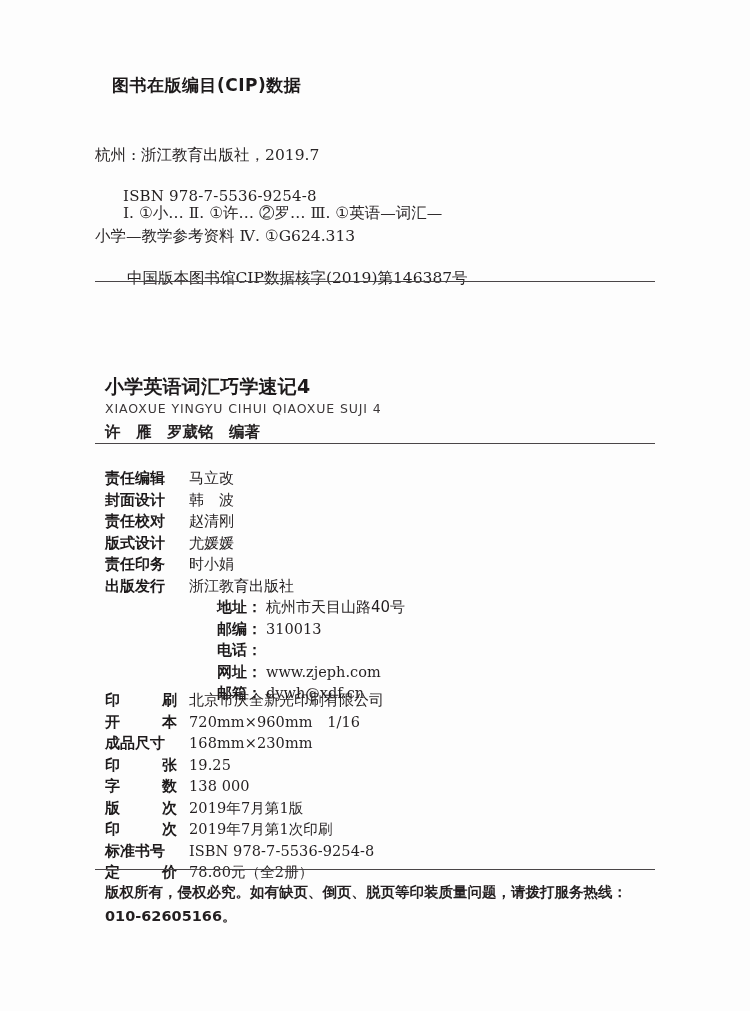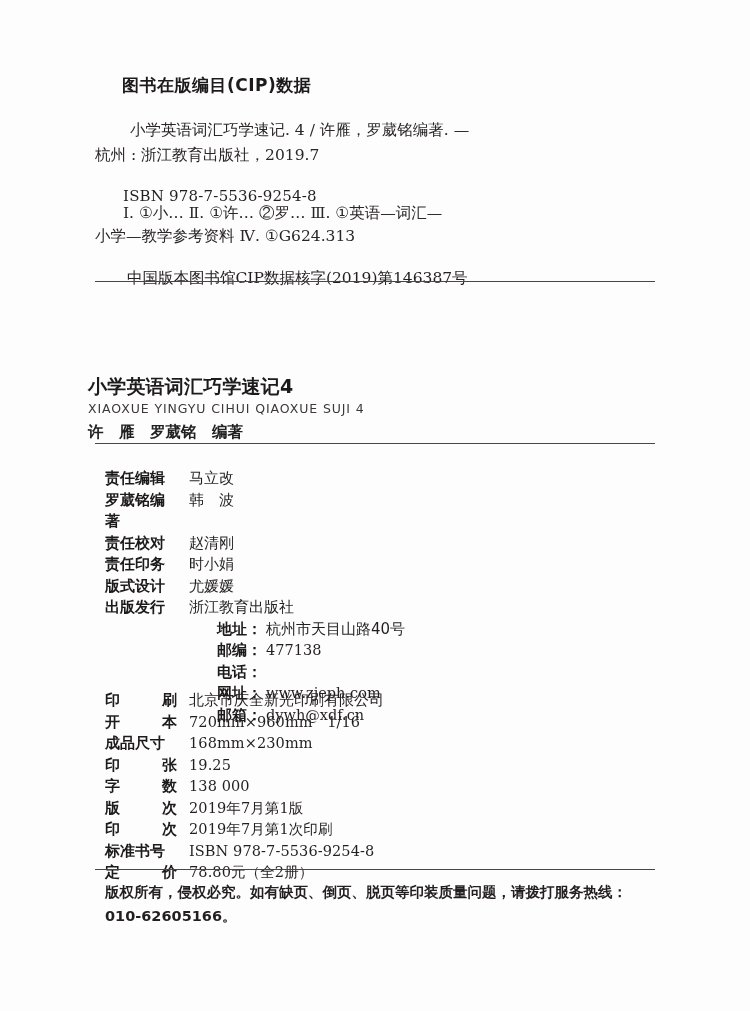--- a/index.html
+++ b/index.html
@@ -18,21 +18,21 @@
 
   .page {
     position: absolute;
     inset: 0;
     background: #fdfdfd;
   }
 
   
   .cip-block {
     position: absolute;
-    left: 102px;
+    left: 92px;
     top: 74px;
     width: 560px;
   }
   .cip-heading {
     font-family: "DejaVu Sans", "Liberation Sans", sans-serif;
     font-weight: bold;
     font-size: 17px;
     letter-spacing: 0.5px;
     color: #1d1a1b;
     margin: 0 0 22px 20px;
@@ -69,21 +69,21 @@
     height: 0;
     border-top: 1.6px solid #4a4648;
   }
   .rule.thin {
     border-top-width: 1.4px;
   }
 
   
   .title-block {
     position: absolute;
-    left: 88px;
+    left: 105px;
     top: 374px;
     width: 560px;
   }
   .book-title {
     font-family: "DejaVu Sans", "Liberation Sans", sans-serif;
     font-weight: bold;
     font-size: 19px;
     letter-spacing: 0.2px;
     color: #1d1a1b;
     margin: 0;
@@ -195,21 +195,20 @@
     white-space: pre-wrap;
   }
 </style>
 </head>
 <body>
 
 <div class="page">
 
   <div class="cip-block">
     <div class="cip-heading">图书在版编目(CIP)数据</div>
-    <div class="cip-para indent">小学英语词汇巧学速记. 4 / 许雁，罗葳铭编著. —</div>
   </div>
 
   <div style="position:absolute;left:95px;top:144px;width:560px;">
     <div class="cip-para">杭州 : 浙江教育出版社，2019.7</div>
     <div class="cip-isbn">ISBN 978-7-5536-9254-8</div>
   </div>
 
   <div style="position:absolute;left:95px;top:202px;width:560px;">
     <div class="cip-para indent">Ⅰ. ①小… Ⅱ. ①许… ②罗… Ⅲ. ①英语—词汇—</div>
     <div class="cip-para" style="margin-top:-18px;">小学—教学参考资料 Ⅳ. ①G624.313</div>
@@ -229,48 +228,48 @@
 
   <div class="rule thin" style="top:443px;"></div>
 
   <div class="colophon">
     <div id="credit-rows">
         <div class="crow">
           <div class="clabel full">责任编辑</div>
           <div class="cvalue">马立改</div>
         </div>
         <div class="crow">
-          <div class="clabel full">罗葳铭编著</div>
+          <div class="clabel full">封面设计</div>
           <div class="cvalue">韩　波</div>
         </div>
         <div class="crow">
           <div class="clabel full">责任校对</div>
           <div class="cvalue">赵清刚</div>
         </div>
         <div class="crow">
+          <div class="clabel full">版式设计</div>
+          <div class="cvalue">尤媛媛</div>
+        </div>
+        <div class="crow">
           <div class="clabel full">责任印务</div>
           <div class="cvalue">时小娟</div>
         </div>
         <div class="crow">
-          <div class="clabel full">版式设计</div>
-          <div class="cvalue">尤媛媛</div>
-        </div>
-        <div class="crow">
           <div class="clabel full">出版发行</div>
           <div class="cvalue">浙江教育出版社</div>
         </div>
       </div>
     <div class="contact" id="contact-rows">
         <div class="contact-row">
           <div class="ckey">地址：</div>
           <div class="cval">杭州市天目山路40号</div>
         </div>
         <div class="contact-row">
           <div class="ckey">邮编：</div>
-          <div class="cval serif">477138</div>
+          <div class="cval serif">310013</div>
         </div>
         <div class="contact-row">
           <div class="ckey">电话：</div>
         </div>
         <div class="contact-row">
           <div class="ckey">网址：</div>
           <div class="cval serif">www.zjeph.com</div>
         </div>
         <div class="contact-row">
           <div class="ckey">邮箱：</div>

